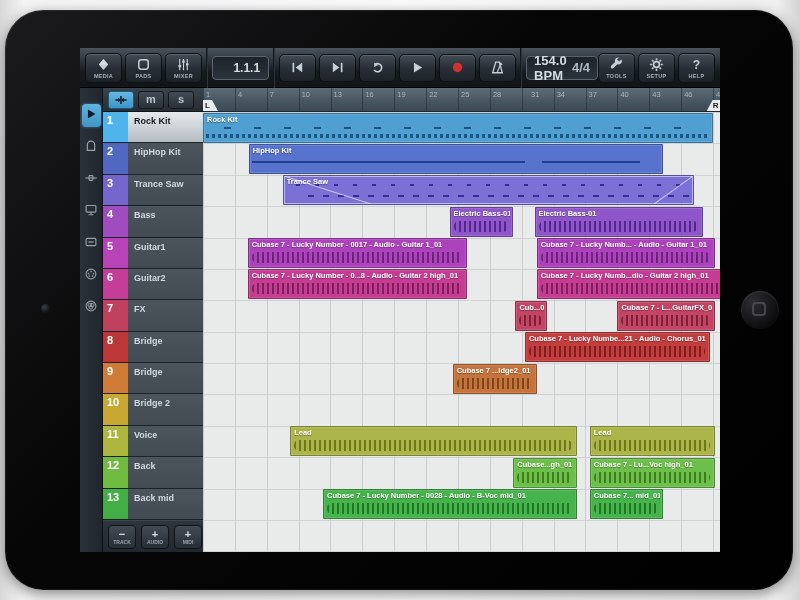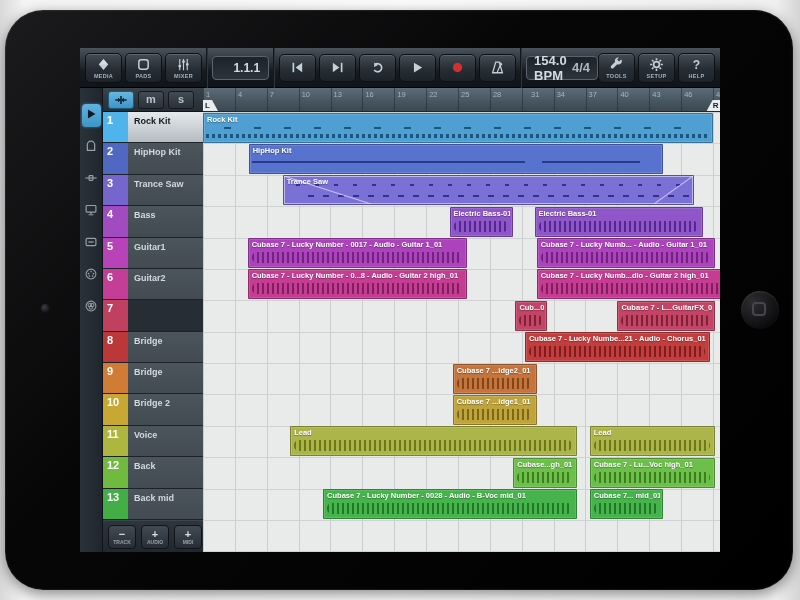--- a/index.html
+++ b/index.html
@@ -337,20 +337,21 @@
           <div class="trow">
             <div class="num" style="background:#b843b8">5</div>
             <div class="nm">Guitar1</div>
           </div>
           <div class="trow">
             <div class="num" style="background:#c43d96">6</div>
             <div class="nm">Guitar2</div>
           </div>
           <div class="trow">
             <div class="num" style="background:#c04060">7</div>
+            <div class="nm">FX</div>
           </div>
           <div class="trow">
             <div class="num" style="background:#bc3838">8</div>
             <div class="nm">Bridge</div>
           </div>
           <div class="trow">
             <div class="num" style="background:#d07c36">9</div>
             <div class="nm">Bridge</div>
           </div>
           <div class="trow">
@@ -475,24 +476,20 @@
             <div class="wave-audio"></div>
           </div>
           <div class="clip" style="left: 321.938px; width: 184.875px; top: 220.192px; background: rgb(194, 62, 62); --w: #7c1c1c;">
             <span class="clbl">Cubase 7 - Lucky Numbe...21 - Audio - Chorus_01</span>
             <div class="wave-audio"></div>
           </div>
           <div class="clip" style="left: 249.688px; width: 83.9375px; top: 251.577px; background: rgb(196, 116, 60); --w: #7c4416;">
             <span class="clbl">Cubase 7 ...idge2_01</span>
             <div class="wave-audio"></div>
           </div>
-          <div class="clip" style="left: 249.688px; width: 83.9375px; top: 282.961px; background: rgb(191, 164, 62); --w: #7a6414;">
-            <span class="clbl">Cubase 7 ...idge1_01</span>
-            <div class="wave-audio"></div>
-          </div>
           <div class="clip" style="left: 87.125px; width: 286.875px; top: 314.346px; background: rgb(171, 181, 74); --w: #6b7418;">
             <span class="clbl">Lead</span>
             <div class="wave-audio"></div>
           </div>
           <div class="clip" style="left: 386.75px; width: 125.375px; top: 314.346px; background: rgb(171, 181, 74); --w: #6b7418;">
             <span class="clbl">Lead</span>
             <div class="wave-audio"></div>
           </div>
           <div class="clip" style="left: 310.25px; width: 63.75px; top: 345.731px; background: rgb(108, 191, 74); --w: #3c7a1c;">
             <span class="clbl">Cubase...gh_01</span>

